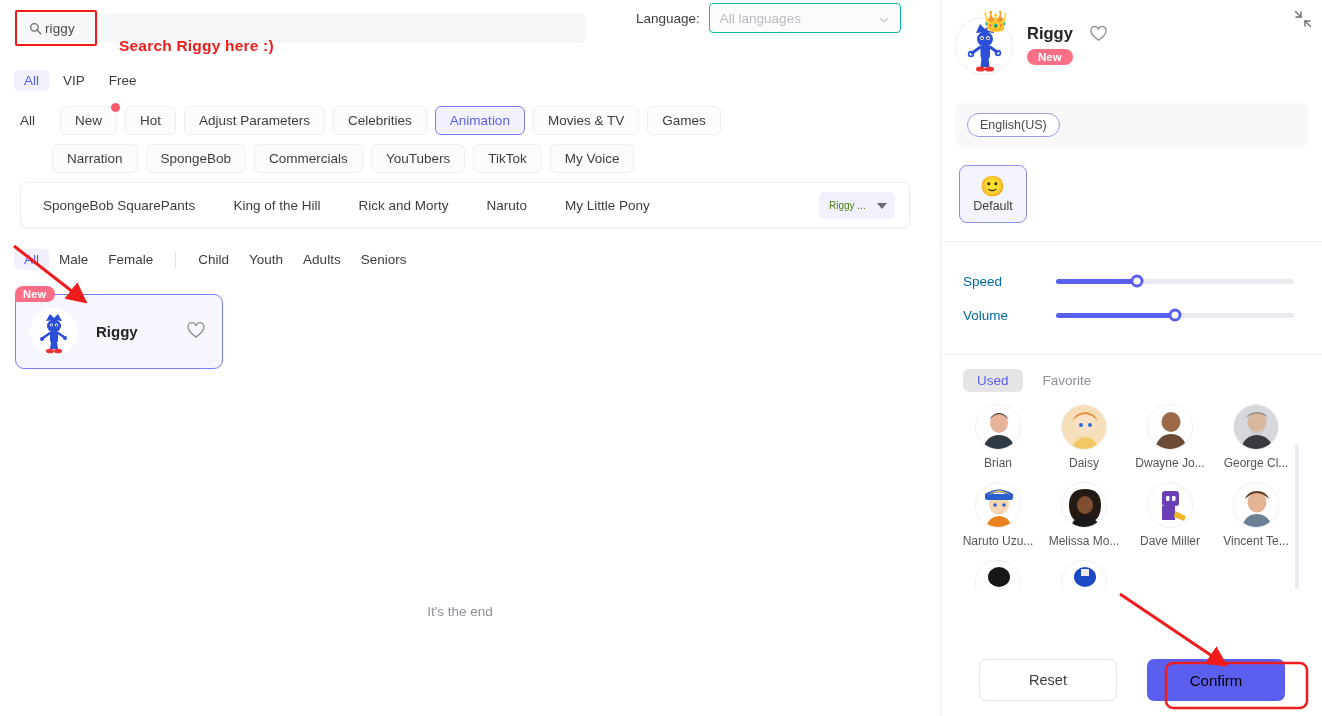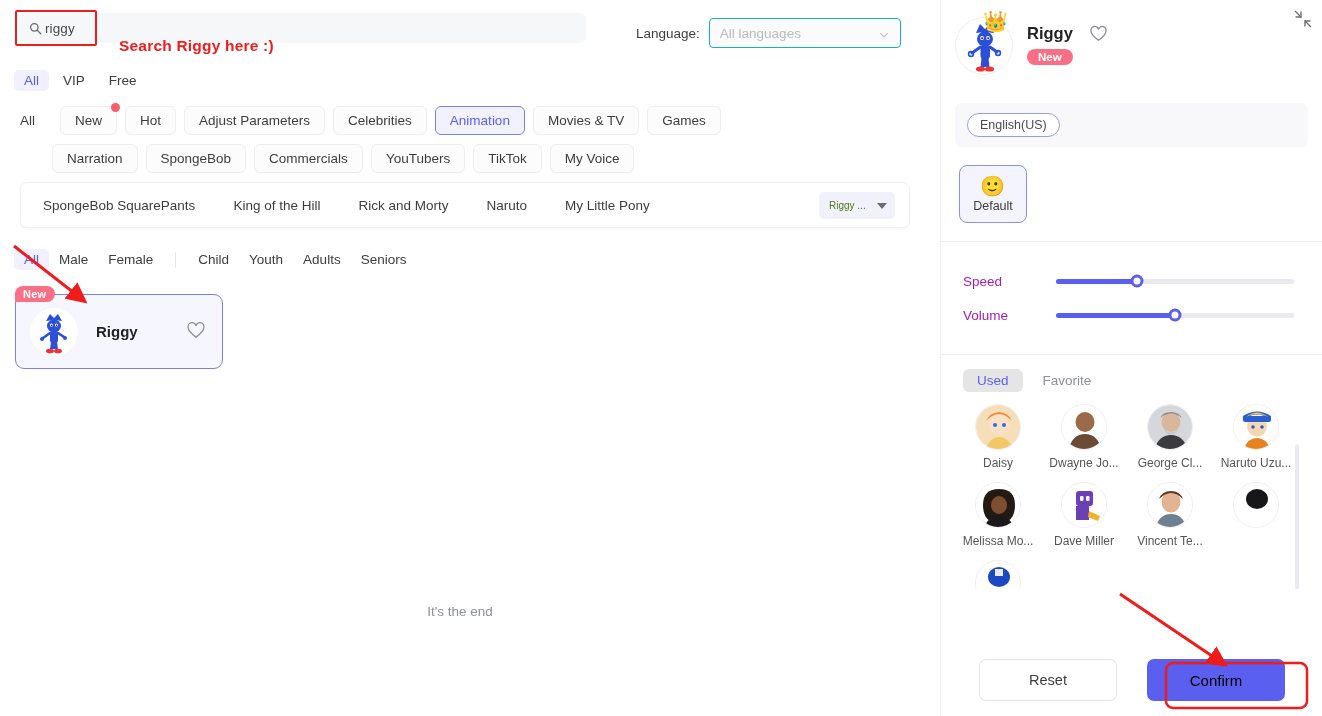--- a/index.html
+++ b/index.html
@@ -27,21 +27,21 @@
   .search-hl {
     position: absolute; left: -4px; top: -3px; width: 82px; height: 36px;
     border: 2.5px solid #f01b1b; border-radius: 2px; pointer-events: none;
   }
   .search-annot {
     position: absolute; left: 100px; top: 24px; font-size: 15.5px; font-weight: bold;
     color: #f01b1b; letter-spacing: .2px; white-space: nowrap;
   }
 
   
-  .lang-wrap { position: absolute; left: 636px; top: 18px; display: flex; align-items: center; }
+  .lang-wrap { position: absolute; left: 636px; top: 3px; display: flex; align-items: center; }
   .lang-label { font-size: 13.5px; color: #3d3d3d; margin-right: 9px; }
   .lang-select {
     width: 192px; height: 30px; background: #fbfbfc; border: 1px solid #14b8a6; border-radius: 4px;
     display: flex; align-items: center; justify-content: space-between; padding: 0 10px;
   }
   .lang-value { font-size: 13.5px; color: #b9bbc2; }
   .chev { width: 12px; height: 12px; color: #b9bbc2; }
 
   
   .tier-tabs { position: absolute; left: 14px; top: 70px; display: flex; gap: 4px; align-items: center; }
@@ -125,21 +125,21 @@
   .emotion-card {
     width: 68px; height: 58px; border: 1.5px solid #8b8ef0; background: #f4f4fe; border-radius: 8px;
     display: flex; flex-direction: column; align-items: center; justify-content: center; gap: 3px; cursor: pointer;
   }
   .emotion-emoji { font-size: 20px; line-height: 1; }
   .emotion-label { font-size: 12.5px; color: #3d3d3d; }
 
   .divider { height: 1px; background: #eeeef2; margin: 0; }
   .sliders { padding: 22px 28px 22px 22px; }
   .slider-row { display: flex; align-items: center; height: 34px; }
-  .slider-label { font-size: 13.5px; color: #a21caf; width: 65px; flex: 0 0 auto; }
+  .slider-label { font-size: 13.5px; color: #0369a1; width: 65px; flex: 0 0 auto; }
   .slider-track { position: relative; flex: 1; height: 5px; background: #e9e9ef; border-radius: 3px; margin-left: 28px; }
   .slider-fill { position: absolute; left: 0; top: 0; height: 5px; background: #5a5ff0; border-radius: 3px; }
   .slider-knob {
     position: absolute; top: 50%; width: 13px; height: 13px; background: #fff;
     border: 3px solid #5a5ff0; border-radius: 50%; transform: translate(-50%, -50%); cursor: pointer;
   }
 
   .used-tabs { padding: 14px 0 0 22px; display: flex; gap: 6px; align-items: center; }
   .used-tab { font-size: 13.5px; color: #8d8f99; padding: 4px 14px; border-radius: 6px; cursor: pointer; }
   .used-tab.active { color: #5a5ff0; background: #e5e5e5; font-weight: 500; }
@@ -373,20 +373,31 @@
 
     <div class="used-tabs">
       <div class="used-tab active">Used</div>
       <div class="used-tab">Favorite</div>
     </div>
 
     <div class="avatar-grid">
       <div class="av-cell">
         <div class="av-img">
           <svg viewBox="0 0 46 46" width="46" height="46">
+              <rect width="46" height="46" fill="#fff"></rect>
+          <ellipse cx="23" cy="18" rx="9" ry="10" fill="#e7b49a"></ellipse>
+              <path d="M13 15 Q23 3 33 15 Q30 9 23 8 Q16 9 13 15Z" fill="#2a2320"></path>
+          <path d="M6 46 Q10 30 23 30 Q36 30 40 46Z" fill="#2f3a44"></path>
+            </svg>
+        </div>
+        <span class="av-name">Brian</span>
+      </div>
+      <div class="av-cell">
+        <div class="av-img">
+          <svg viewBox="0 0 46 46" width="46" height="46">
               <rect width="46" height="46" fill="#f6dfb8"></rect>
           <ellipse cx="23" cy="20" rx="10" ry="10" fill="#fbe0c8"></ellipse>
               <path d="M10 16 Q23 2 36 16 Q33 8 23 7 Q13 8 10 16Z" fill="#ef8b3a"></path>
           <circle cx="19" cy="20" r="2" fill="#2b6fd6"></circle>
               <circle cx="28" cy="20" r="2" fill="#2b6fd6"></circle>
           <path d="M8 46 Q14 32 23 32 Q33 32 38 46Z" fill="#f2c765"></path>
             </svg>
         </div>
         <span class="av-name">Daisy</span>
       </div>

